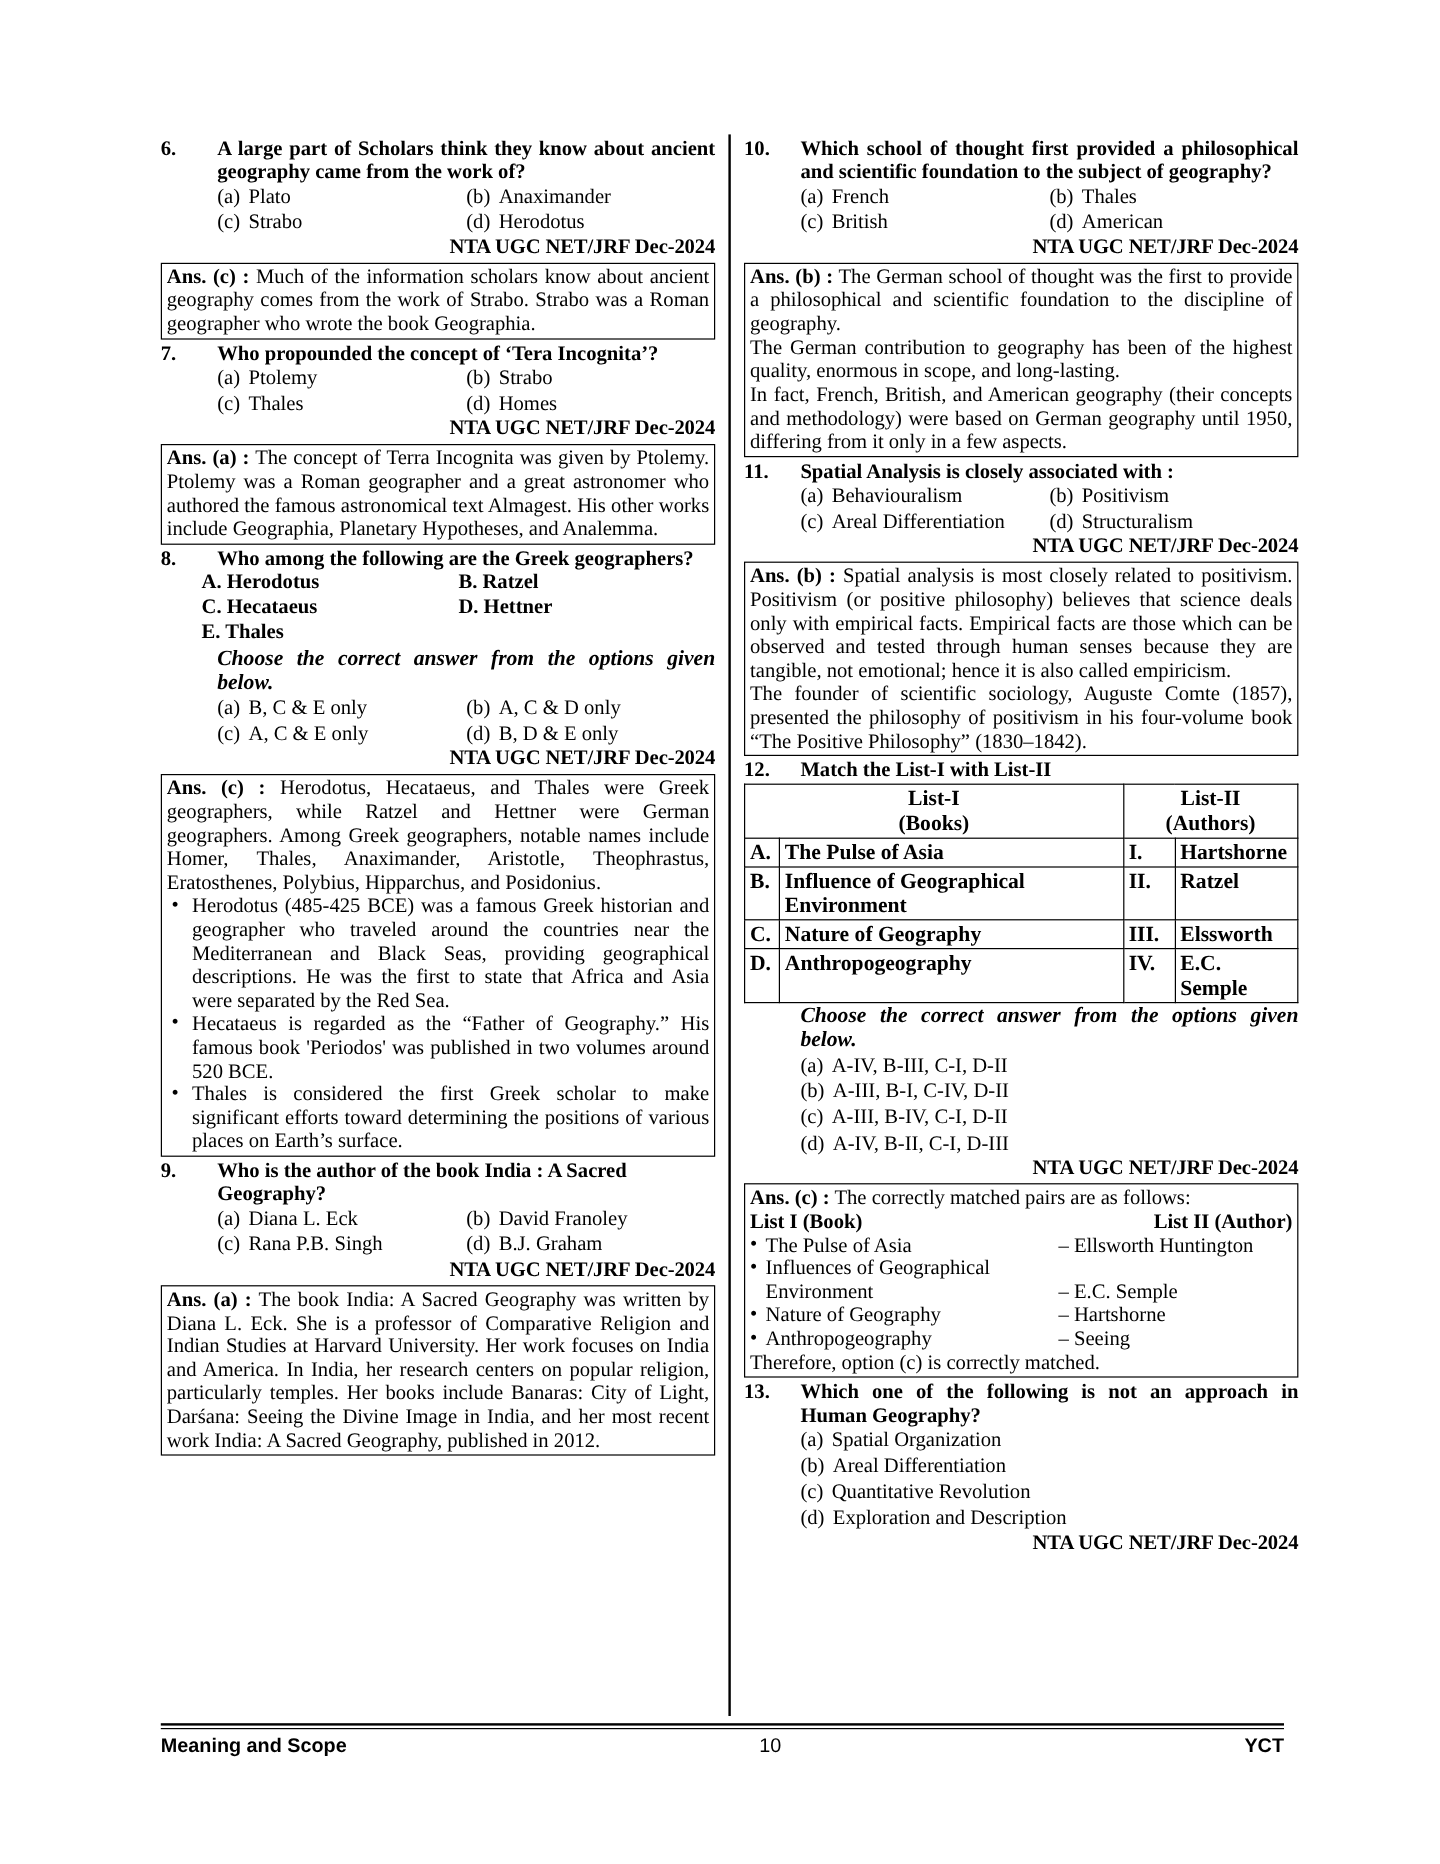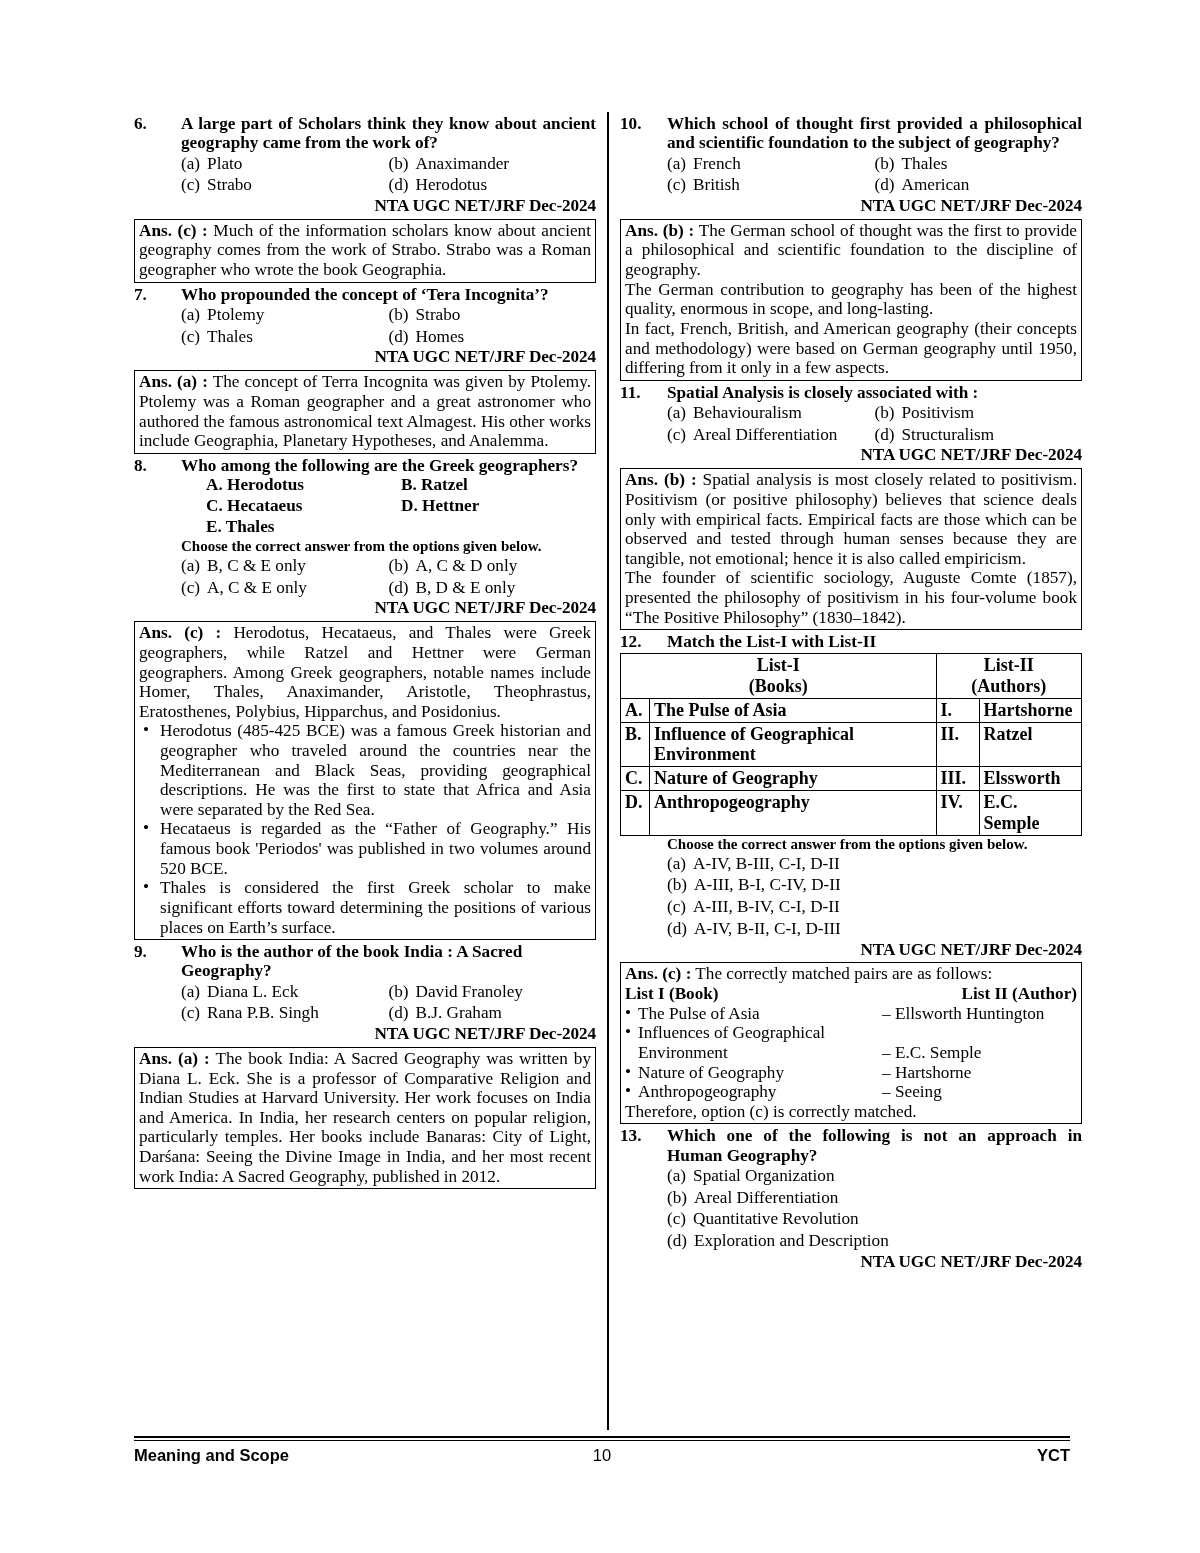--- a/index.html
+++ b/index.html
@@ -86,35 +86,36 @@
     flex: 0 0 auto;
     padding-right: 7px;
   }
   .opt-val { flex: 1; }
 
   
   .opts-stack .opt { flex: 0 0 100%; }
 
   
   .subitems {
-    margin-left: 72px;
+    margin-left: 34px;
     font-size: 17.2px;
     line-height: 1.22;
     font-weight: bold;
   }
   .sub-row { display: flex; }
   .sub { flex: 0 0 50%; }
   .sub-full { flex: 0 0 100%; }
 
   .instruct {
     margin-left: 47px;
-    font-size: 15px;
+    font-size: 18px;
     line-height: 1.14;
     font-weight: bold;
     text-align: justify;
+    font-style: italic;
   }
 
   .source {
     font-size: 17.2px;
     font-weight: bold;
     text-align: right;
     line-height: 1.22;
     letter-spacing: -0.1px;
   }
 
@@ -214,20 +215,21 @@
     height: 2px;
     margin-top: 6px;
   }
   .footer {
     display: flex;
     align-items: baseline;
     font-size: 16.5px;
     font-weight: bold;
     padding-top: 5px;
     font-family: "Liberation Sans", "DejaVu Sans", sans-serif;
+    gap: 40px;
   }
   .footer .f-left { flex: 0 0 38%; text-align: left; }
   .footer .f-mid { flex: 0 0 24%; text-align: center; font-weight: normal; }
   .footer .f-right { flex: 1; text-align: right; }
 </style>
 </head>
 <body>
 
 <div class="page">
   <div class="columns">

